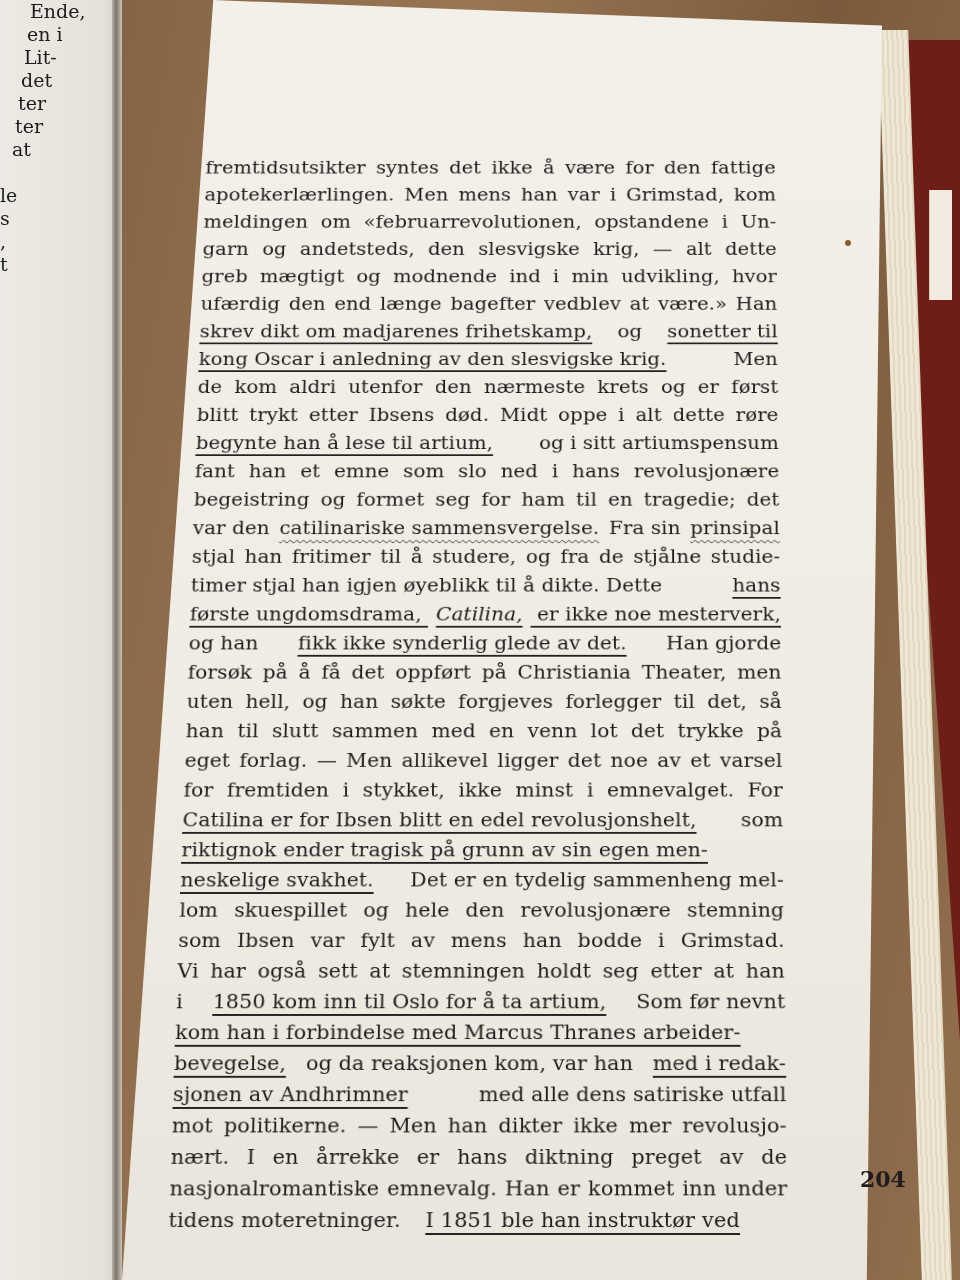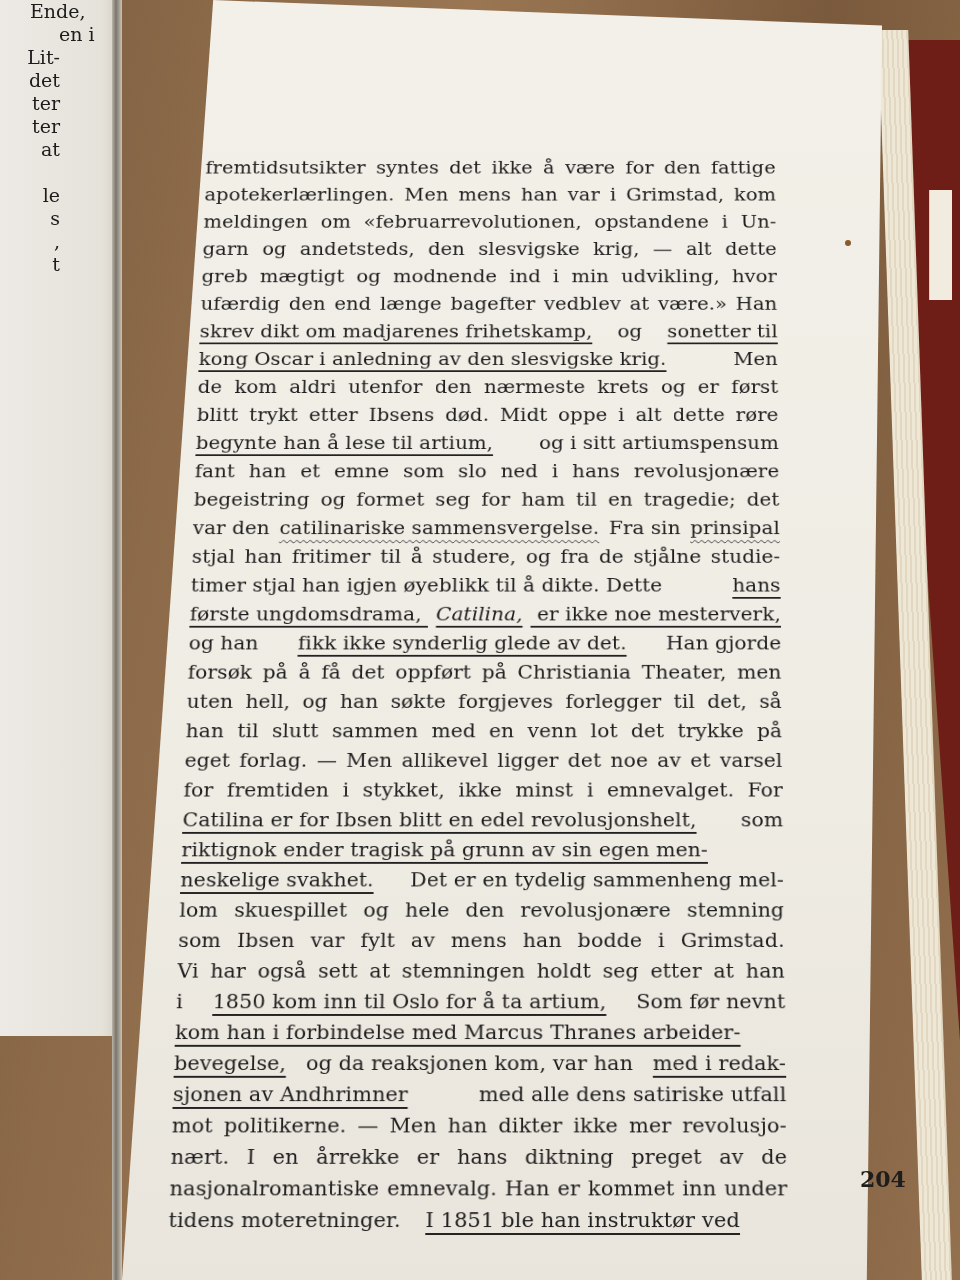--- a/index.html
+++ b/index.html
@@ -22,23 +22,22 @@
     .page-edges {
       position: absolute; top: 30px; right: 30px; width: 30px; height: 1250px;
       background: repeating-linear-gradient(90deg, #efe7d6 0 3px, #e2d8c2 3px 5px);
       transform: skewX(2deg);
     }
     .bookmark {
       position: absolute; top: 190px; right: 8px; width: 22px; height: 110px;
       background: #f2ece0; border-left: 1px solid #d8cfbd;
     }
     .left-page {
-      position: absolute; left: 0; top: 0; width: 120px; height: 1036px;
+      position: absolute; left: 0; top: 0; width: 120px; height: 1280px;
       background: linear-gradient(90deg, #eceae4 0%, #e5e2da 85%, #d2cec5 100%);
-      text-align: right;
     }
     .gutter {
       position: absolute; left: 112px; top: 0; width: 10px; height: 1280px;
       background: linear-gradient(90deg, #b9b3a8, #7a746a 40%, #c9c3b8);
     }
     .left-fragments {
       position: absolute; left: 0; top: 0; width: 60px;
       font-size: 19px; line-height: 23px; color: #1c1c1c;
     }
     .left-fragments .frag { display: block; white-space: nowrap; }
@@ -77,22 +76,22 @@
 <body>
 
 <div class="table-wood"></div>
 <div class="book-cover"></div>
 <div class="page-edges"></div>
 <div class="bookmark"></div>
 
 <div class="left-page">
   <div class="left-fragments" id="left-frags">
       <span class="frag" style="padding-left: 30px;">Ende,</span>
-      <span class="frag" style="padding-left: 27px; margin-left: 32px;">en  i</span>
-      <span class="frag" style="padding-left: 12px;">Lit-</span>
+      <span class="frag" style="padding-left: 27px;">en  i</span>
+      <span class="frag" style="padding-left: 24px;">Lit-</span>
       <span class="frag" style="padding-left: 21px;">det</span>
       <span class="frag" style="padding-left: 18px;">ter</span>
       <span class="frag" style="padding-left: 15px;">ter</span>
       <span class="frag" style="padding-left: 12px;">at</span>
       <span class="frag" style="padding-left: 0px;">&nbsp;</span>
       <span class="frag" style="padding-left: 0px;">le</span>
       <span class="frag" style="padding-left: 0px;">s</span>
       <span class="frag" style="padding-left: 0px;">,</span>
       <span class="frag" style="padding-left: 0px;">t</span>
     </div>

